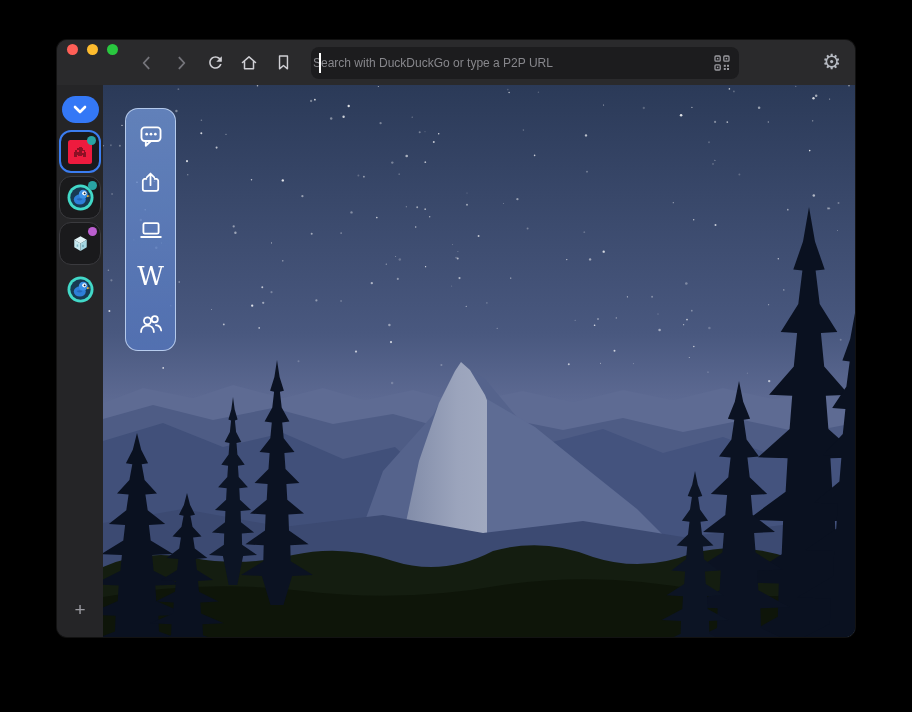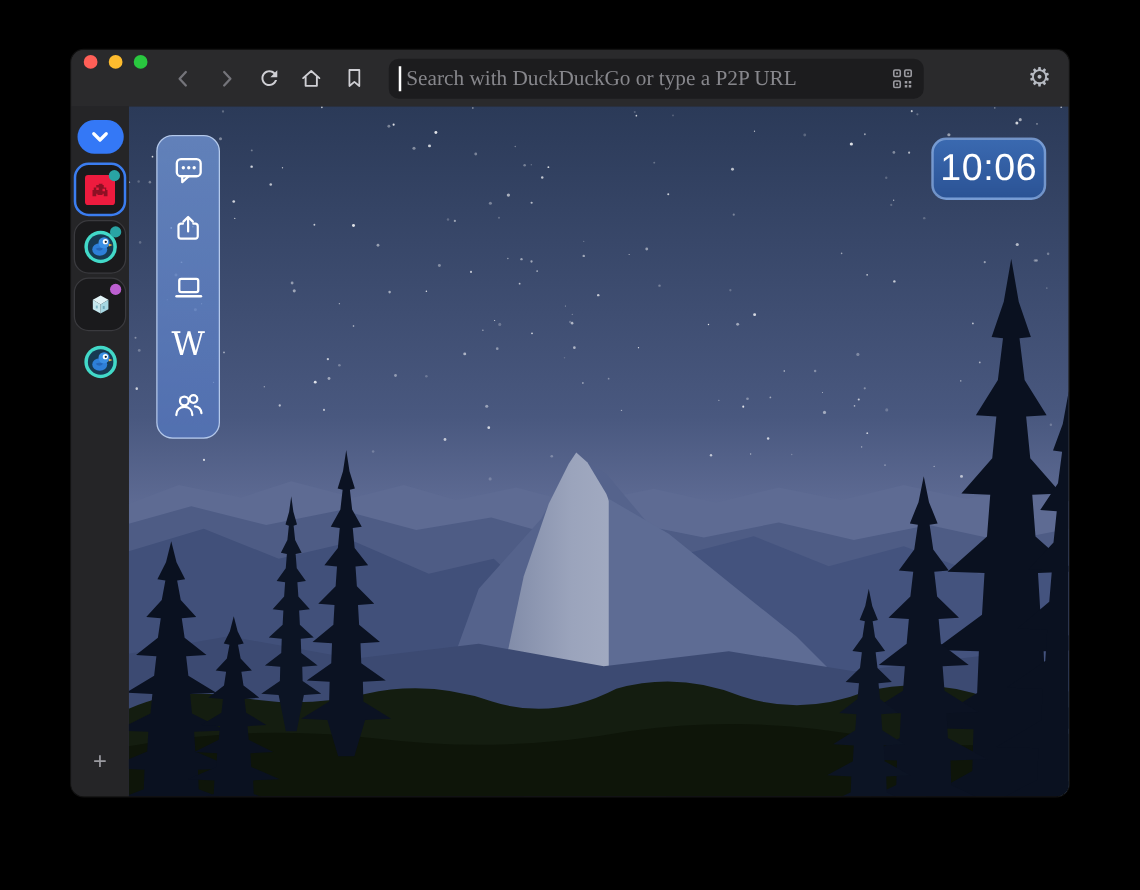--- a/index.html
+++ b/index.html
@@ -17,22 +17,22 @@
   .tl { width:11px; height:11px; border-radius:50%; }
   .tl.red{ background:#ff5f57; } .tl.yellow{ background:#febc2e; } .tl.green{ background:#29c73f; }
 
   .nav { display:flex; align-items:center; gap:14px; margin-left:70px; }
   .nav-btn { width:20px; height:20px; display:flex; align-items:center; justify-content:center; cursor:default; }
   .nav-btn svg { display:block; }
 
   .searchbar { position:relative; margin-left:18px; width:428px; height:32px;
                background:#1c1c1e; border-radius:8px; display:flex; align-items:center; }
   .searchbar input { position:absolute; inset:0; background:transparent; border:none; outline:none;
-                     color:#e8e8ea; font-size:17px; padding:0 34px 0 14px;
-                     font-family:Liberation Serif, serif; }
+                     color:#e8e8ea; font-size:12px; padding:0 34px 0 2px;
+                     font-family:Liberation Sans, sans-serif; }
   .searchbar input::placeholder { color:#87878c; }
   .caret { position:absolute; left:8px; top:6px; width:2px; height:20px; background:#fff; }
   .qr-btn { position:absolute; right:9px; top:8px; width:16px; height:16px; }
 
   .spacer { flex:1; }
   .gear-btn { font-size:21px; color:#b6bac2; line-height:1; margin-right:2px;
               font-family:"DejaVu Sans", sans-serif; }
 
   
   .body-row { display:flex; height:552px; }
@@ -441,18 +441,15 @@
         <div class="qt-item">
           <svg width="27" height="27" viewBox="0 0 24 24">
             <circle cx="15.8" cy="8.2" r="2.7" fill="none" stroke="#fff" stroke-width="1.6"></circle>
             <path d="M16.8,13.4 c2.6,0.3 4.4,2.1 4.7,4.8" fill="none" stroke="#fff" stroke-width="1.6" stroke-linecap="round"></path>
             <circle cx="9.3" cy="9.6" r="3.1" fill="none" stroke="#fff" stroke-width="1.6"></circle>
             <path d="M3.6,19.6 c0,-3.8 2.6,-5.8 5.7,-5.8 s5.7,2 5.7,5.8" fill="none" stroke="#fff" stroke-width="1.6" stroke-linecap="round"></path>
           </svg>
         </div>
       </div>
 
-      <div class="clock">
-        <span>10:06</span>
-      </div>
     </div>
   </div>
 </div>
 
 </body></html>

